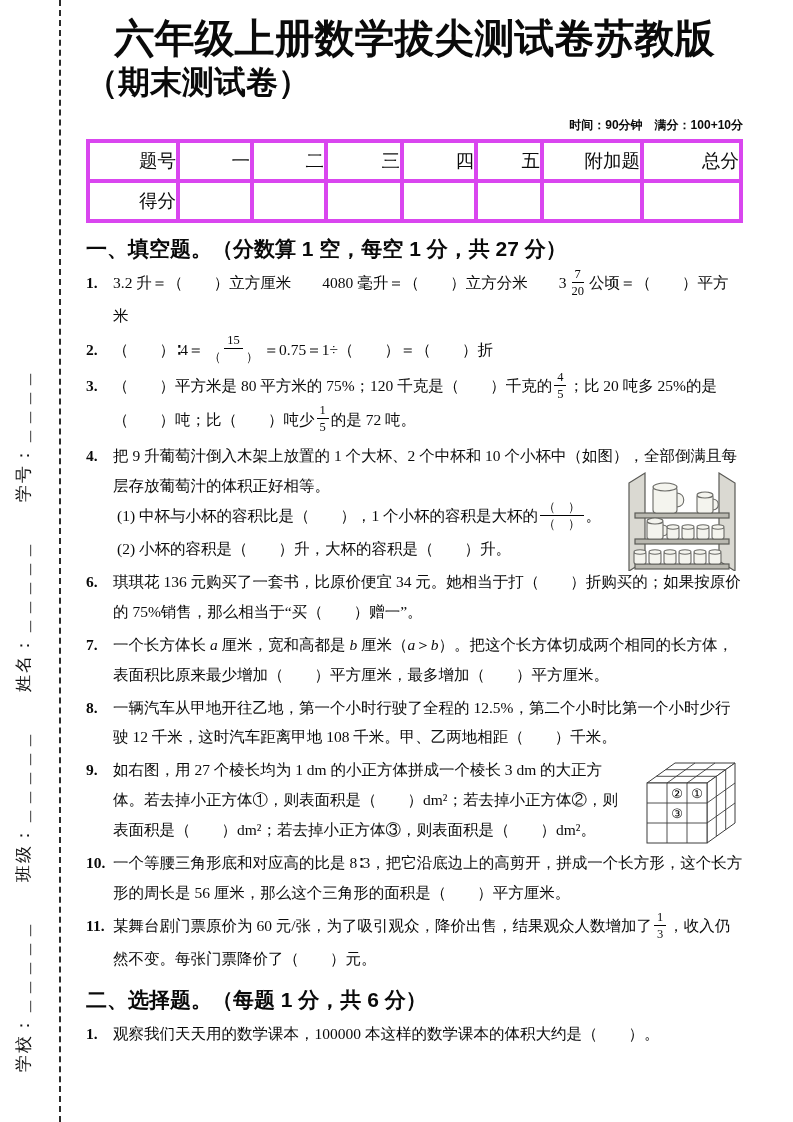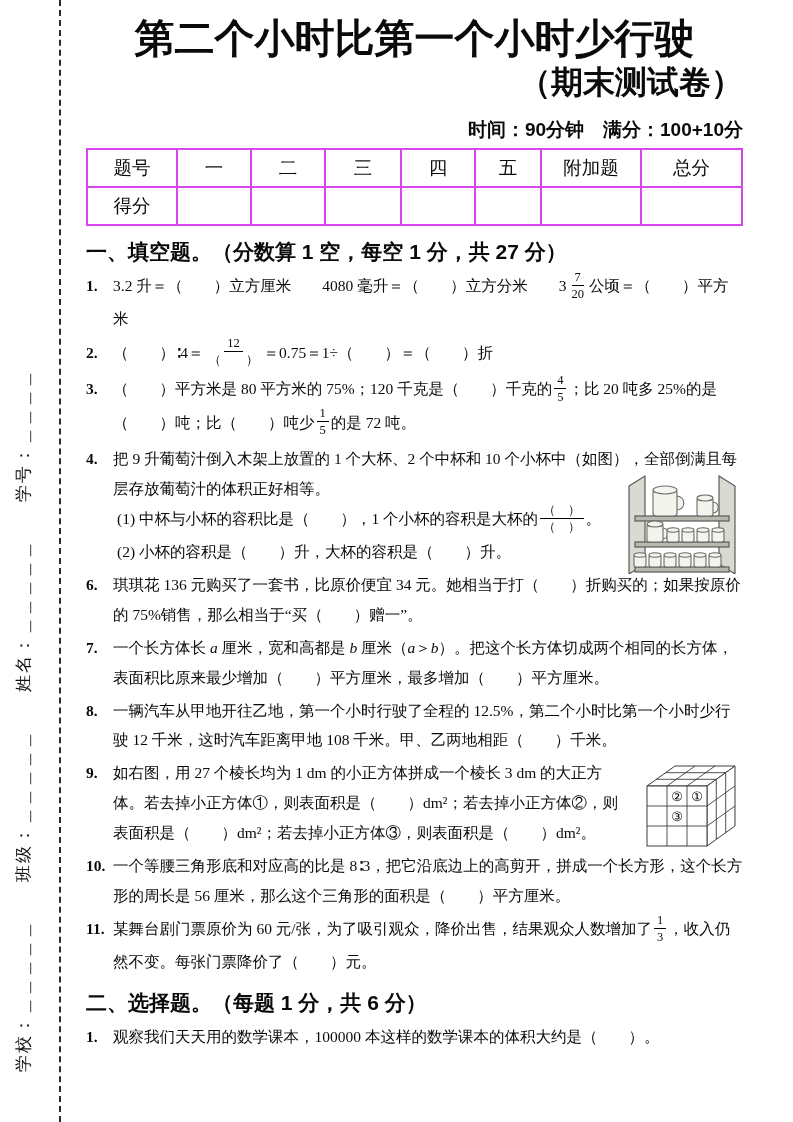--- a/index.html
+++ b/index.html
@@ -21,32 +21,32 @@
     font-size:17px;letter-spacing:2px;white-space:nowrap;color:#111;
   }
   
   .main{padding:14px 50px 0 86px;}
   .title{
     font-family:"Liberation Sans","DejaVu Sans",sans-serif;
     font-weight:bold;font-size:40px;text-align:center;line-height:1.2;
   }
   .subtitle{
     font-family:"Liberation Sans","DejaVu Sans",sans-serif;
-    font-weight:bold;font-size:32px;text-align:right;line-height:1.15;margin-top:2px;
+    font-weight:bold;font-size:32px;text-align:left;line-height:1.15;margin-top:2px;
   }
   .meta{
     font-family:"Liberation Sans","DejaVu Sans",sans-serif;
-    font-weight:700;font-size:19px;text-align:right;margin-top:16px;
+    font-weight:700;font-size:12px;text-align:right;margin-top:16px;
   }
   
   table.score{
     width:100%;border-collapse:collapse;table-layout:fixed;margin-top:5px;
   }
   table.score td{
-    border:2px solid #d946ef;height:36px;text-align:center;
+    border:4px solid #d946ef;height:36px;text-align:right;
     font-size:18.5px;padding:0;font-family:Liberation Mono, monospace;
   }
   
   .sec-head{
     font-family:"Liberation Sans","DejaVu Sans",sans-serif;
     font-weight:bold;font-size:21px;margin:12px 0 5px;
   }
   .q{
     position:relative;font-size:15.5px;line-height:1.93;
     padding-left:27px;text-indent:-27px;margin:3px 0;
@@ -67,21 +67,21 @@
   .fig-cube{float:right;margin:2px 0 2px 10px;}
 </style>
 </head>
 <body>
 
 <div class="cutline"></div>
 <div class="sidebar-fields">学校：＿＿＿＿＿　　班级：＿＿＿＿＿　　姓名：＿＿＿＿＿　　学号：＿＿＿＿</div>
 
 <div class="main">
 
-  <div class="title">第二个小时比第一个小时少行驶</div>
+  <div class="title">六年级上册数学拔尖测试卷苏教版</div>
   <div class="subtitle">（期末测试卷）</div>
   <div class="meta">时间：90分钟　满分：100+10分</div>
 
   <table class="score">
     <colgroup>
       <col style="width:90px">
         <col style="width:74px">
         <col style="width:74px">
         <col style="width:76px">
       <col style="width:74px">
@@ -117,21 +117,21 @@
 
   <div class="q">
     <span class="qnum">1.</span><span>3.2 升＝（　　）立方厘米　　4080 毫升＝（　　）立方分米　　3<span class="frac">
           <span class="fnum">7</span>
           <span class="fden">20</span>
         </span>公顷＝（　　）平方米</span>
   </div>
 
   <div class="q">
     <span class="qnum">2.</span><span>（　　）∶4＝<span class="frac">
-          <span class="fnum">12</span>
+          <span class="fnum">15</span>
           <span class="fden">（　　）</span>
         </span>＝0.75＝1÷（　　）＝（　　）折</span>
   </div>
 
   <div class="q">
     <span class="qnum">3.</span><span>（　　）平方米是 80 平方米的 75%；120 千克是（　　）千克的<span class="frac">
           <span class="fnum">4</span>
           <span class="fden">5</span>
         </span>；比 20 吨多 25%的是（　　）吨；比（　　）吨少<span class="frac">
           <span class="fnum">1</span>

